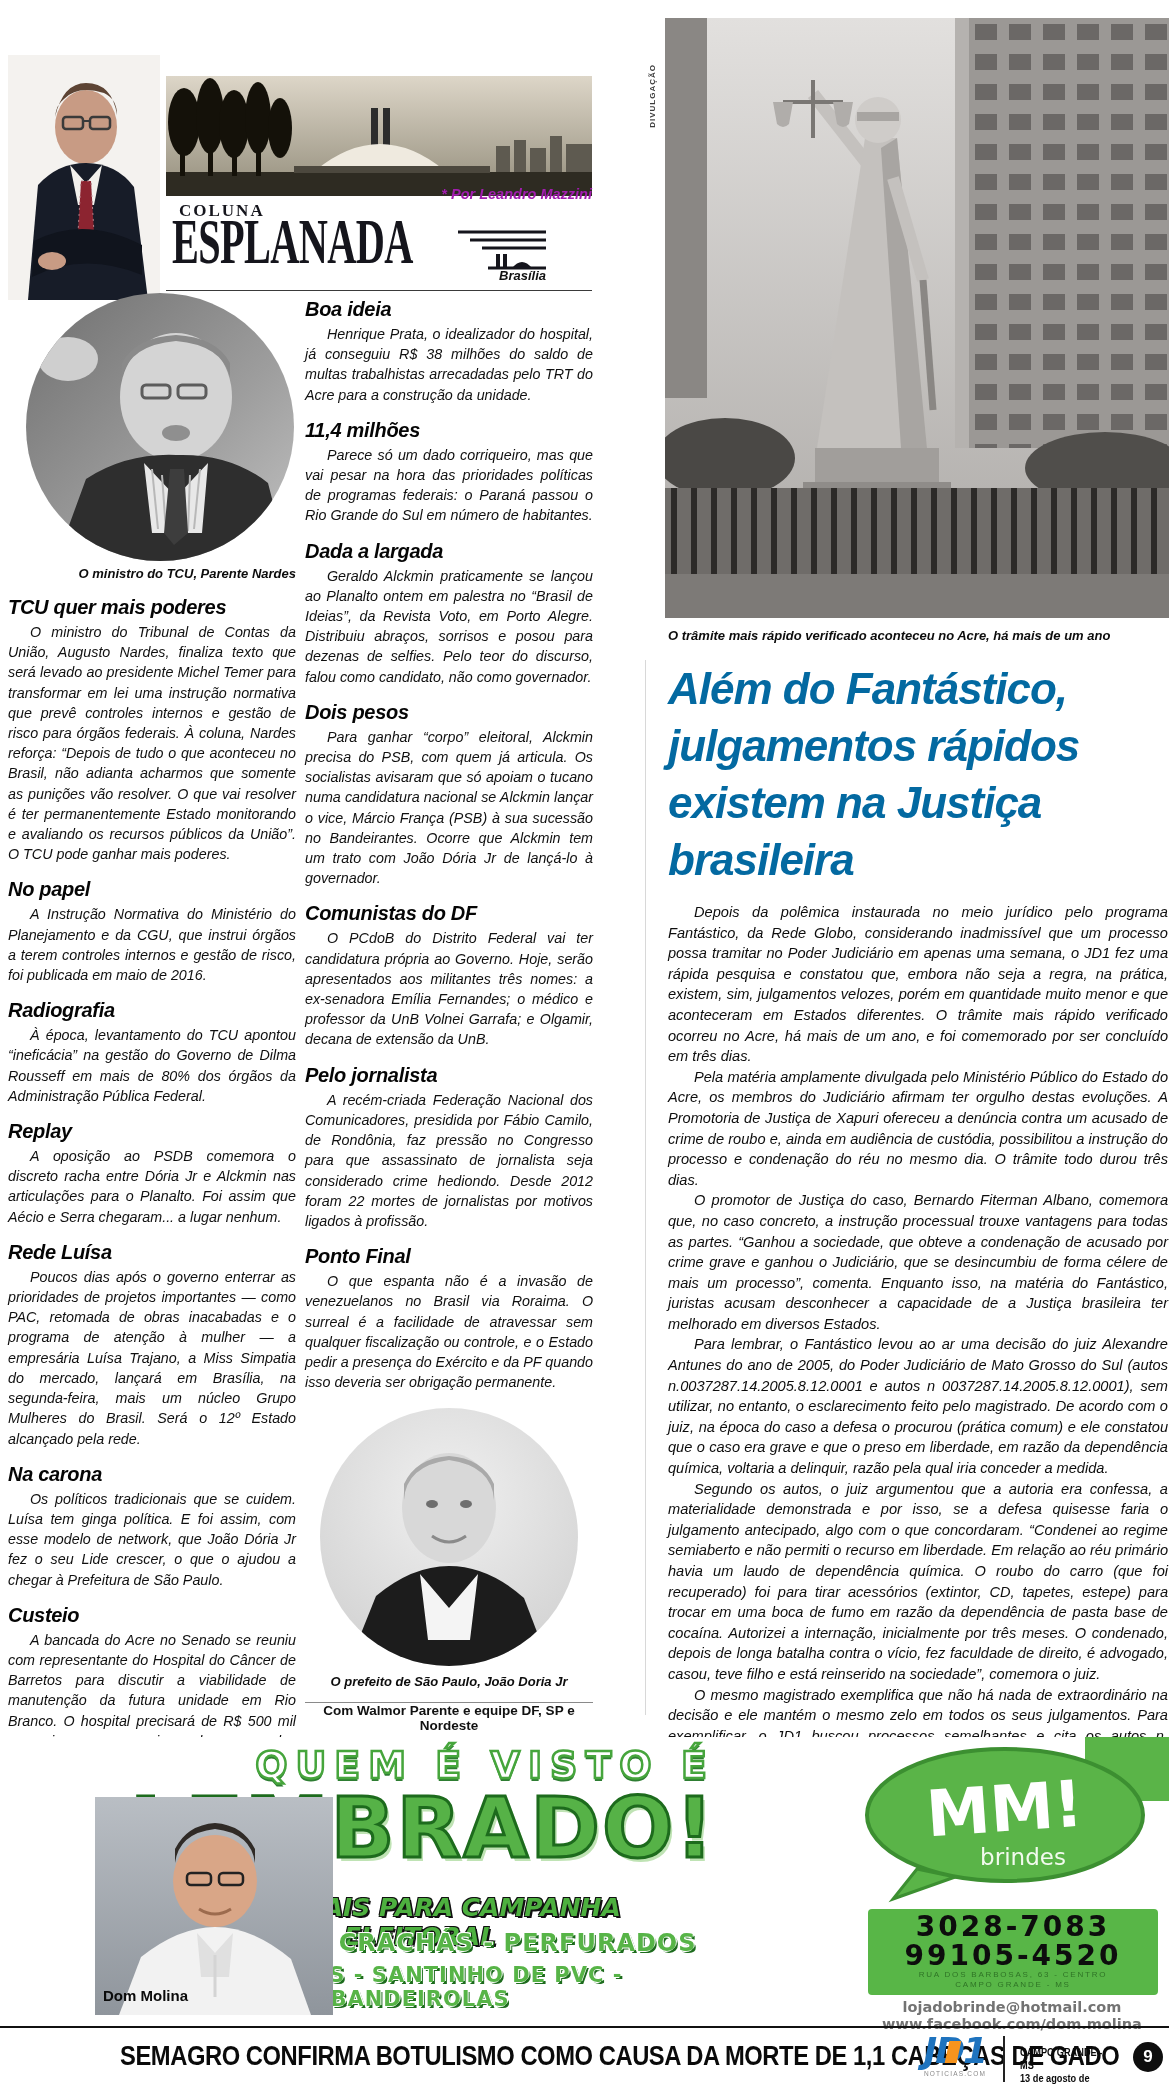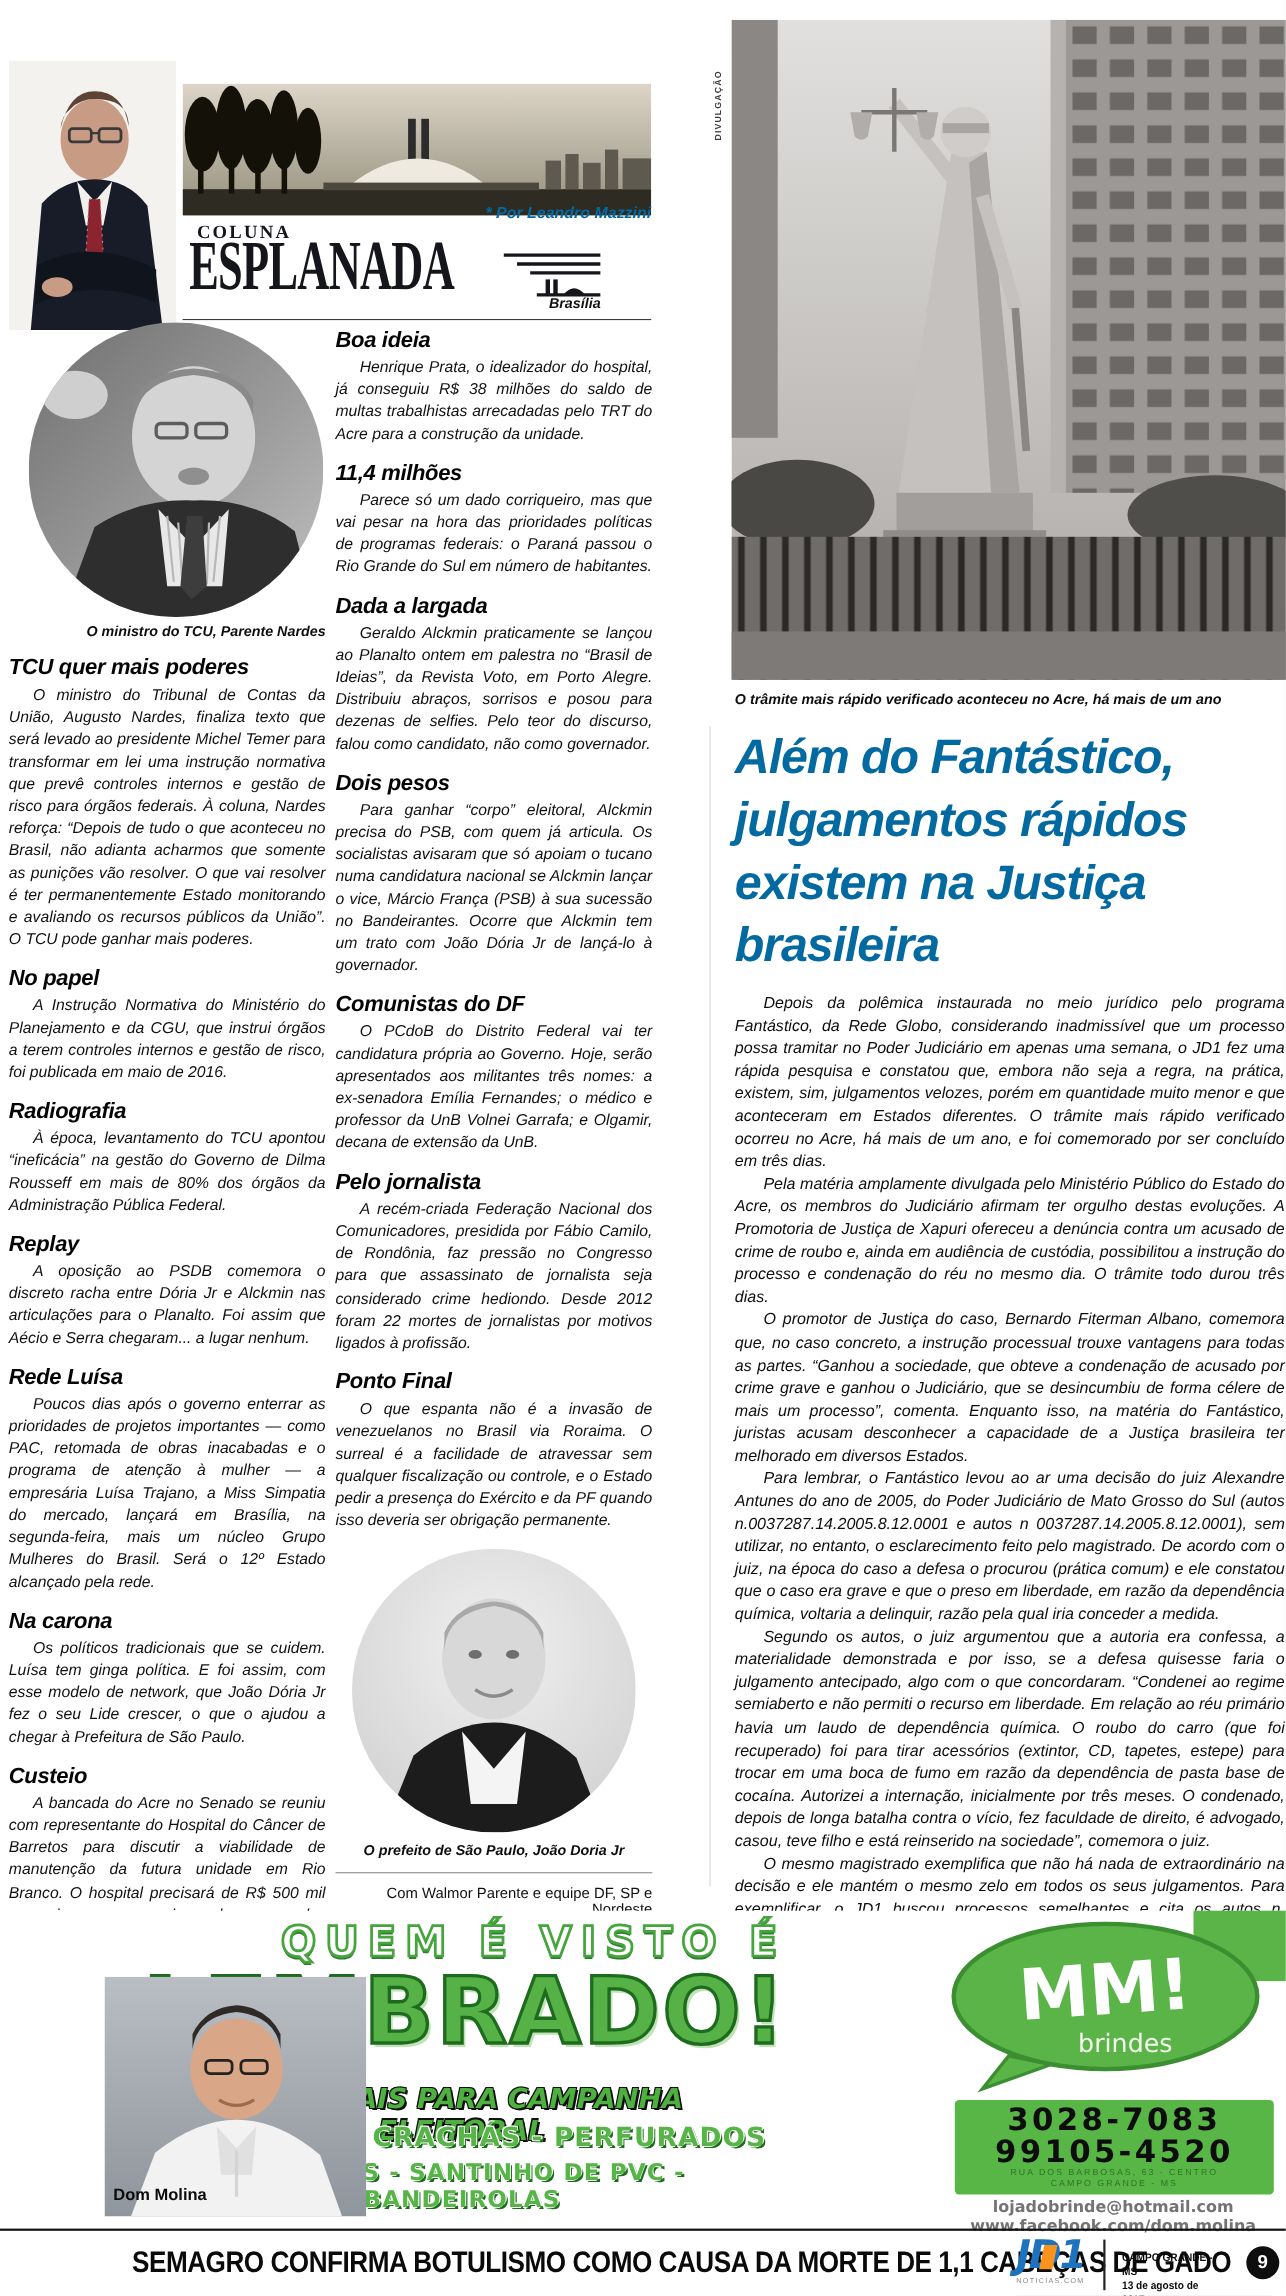--- a/index.html
+++ b/index.html
@@ -12,21 +12,21 @@
   .congress-photo{left:166px;top:76px;width:426px;height:120px;}
   .coluna-kicker{left:179px;top:201px;font-family:"Liberation Serif",serif;font-weight:bold;
                  font-size:17px;letter-spacing:2px;color:#15151c;}
   .esplanada-title{left:172px;top:211px;font-family:"Liberation Serif",serif;font-weight:bold;
                    font-size:64px;line-height:62px;letter-spacing:-1px;color:#15151c;
                    transform:scaleX(0.63);transform-origin:left top;white-space:nowrap;}
   .masthead-icon{left:436px;top:226px;width:110px;height:44px;}
   .brasilia-label{left:450px;top:268px;width:96px;text-align:right;
                   font-weight:bold;font-style:italic;font-size:13px;}
   .byline{left:400px;top:186px;width:192px;text-align:right;
-          font-weight:bold;font-style:italic;font-size:14.5px;color:#0369a1;}
+          font-weight:bold;font-style:italic;font-size:14.5px;color:#a21caf;}
   .header-rule{left:166px;top:290px;width:426px;height:1px;background:#3a3a3a;}
   .divulgacao{left:648px;top:64px;font-size:8px;font-weight:bold;letter-spacing:1px;color:#3c3c3c;
               writing-mode:vertical-rl;transform:rotate(180deg);}
 
   
   .justice-photo{left:665px;top:18px;width:504px;height:600px;}
   .photo-caption{font-weight:bold;font-style:italic;font-size:13px;line-height:16px;color:#0d0d0d;}
   .justice-caption{left:668px;top:628px;width:500px;text-align:left;}
 
   
@@ -43,21 +43,21 @@
   .round-photo{border-radius:50%;overflow:hidden;display:block;}
   .nardes-photo{width:268px;height:268px;margin-left:18px;}
   .doria-photo{width:258px;height:258px;margin:16px auto 0;}
   .caption-right{text-align:right;margin-top:5px;}
   .caption-center{text-align:center;margin-top:8px;}
   .note-title{font-weight:bold;font-style:italic;font-size:20px;line-height:24px;
               letter-spacing:-0.3px;margin:13px 0 3px;color:#050505;}
   .note-body{font-style:italic;font-size:14.3px;line-height:20.2px;text-align:justify;
              text-indent:22px;color:#101010;}
   .sig-rule{border:0;border-top:1px solid #8a8a8a;margin:12px 0 0;}
-  .signature{font-weight:normal;font-size:13.5px;text-align:right;margin-top:10px;}
+  .signature{font-weight:bold;font-size:13.5px;text-align:center;}
 
   
   .ad{left:0;top:1737px;width:1169px;height:283px;background:#fff;}
   .ad .abs{position:absolute;}
   .ad-line1{left:250px;top:6px;width:470px;text-align:center;font-family:"DejaVu Sans",sans-serif;
             font-weight:bold;font-size:38px;letter-spacing:8px;color:#fff;
             -webkit-text-stroke:2.5px #46a53c;text-shadow:0 3px 0 #2e7d32;}
   .ad-line2{left:130px;top:42px;width:580px;text-align:center;font-family:"DejaVu Sans",sans-serif;
             font-weight:bold;font-size:84px;letter-spacing:2px;color:#56b247;
             -webkit-text-stroke:3px #1d6b1d;text-shadow:3px 4px 0 #bfe3b4;}

